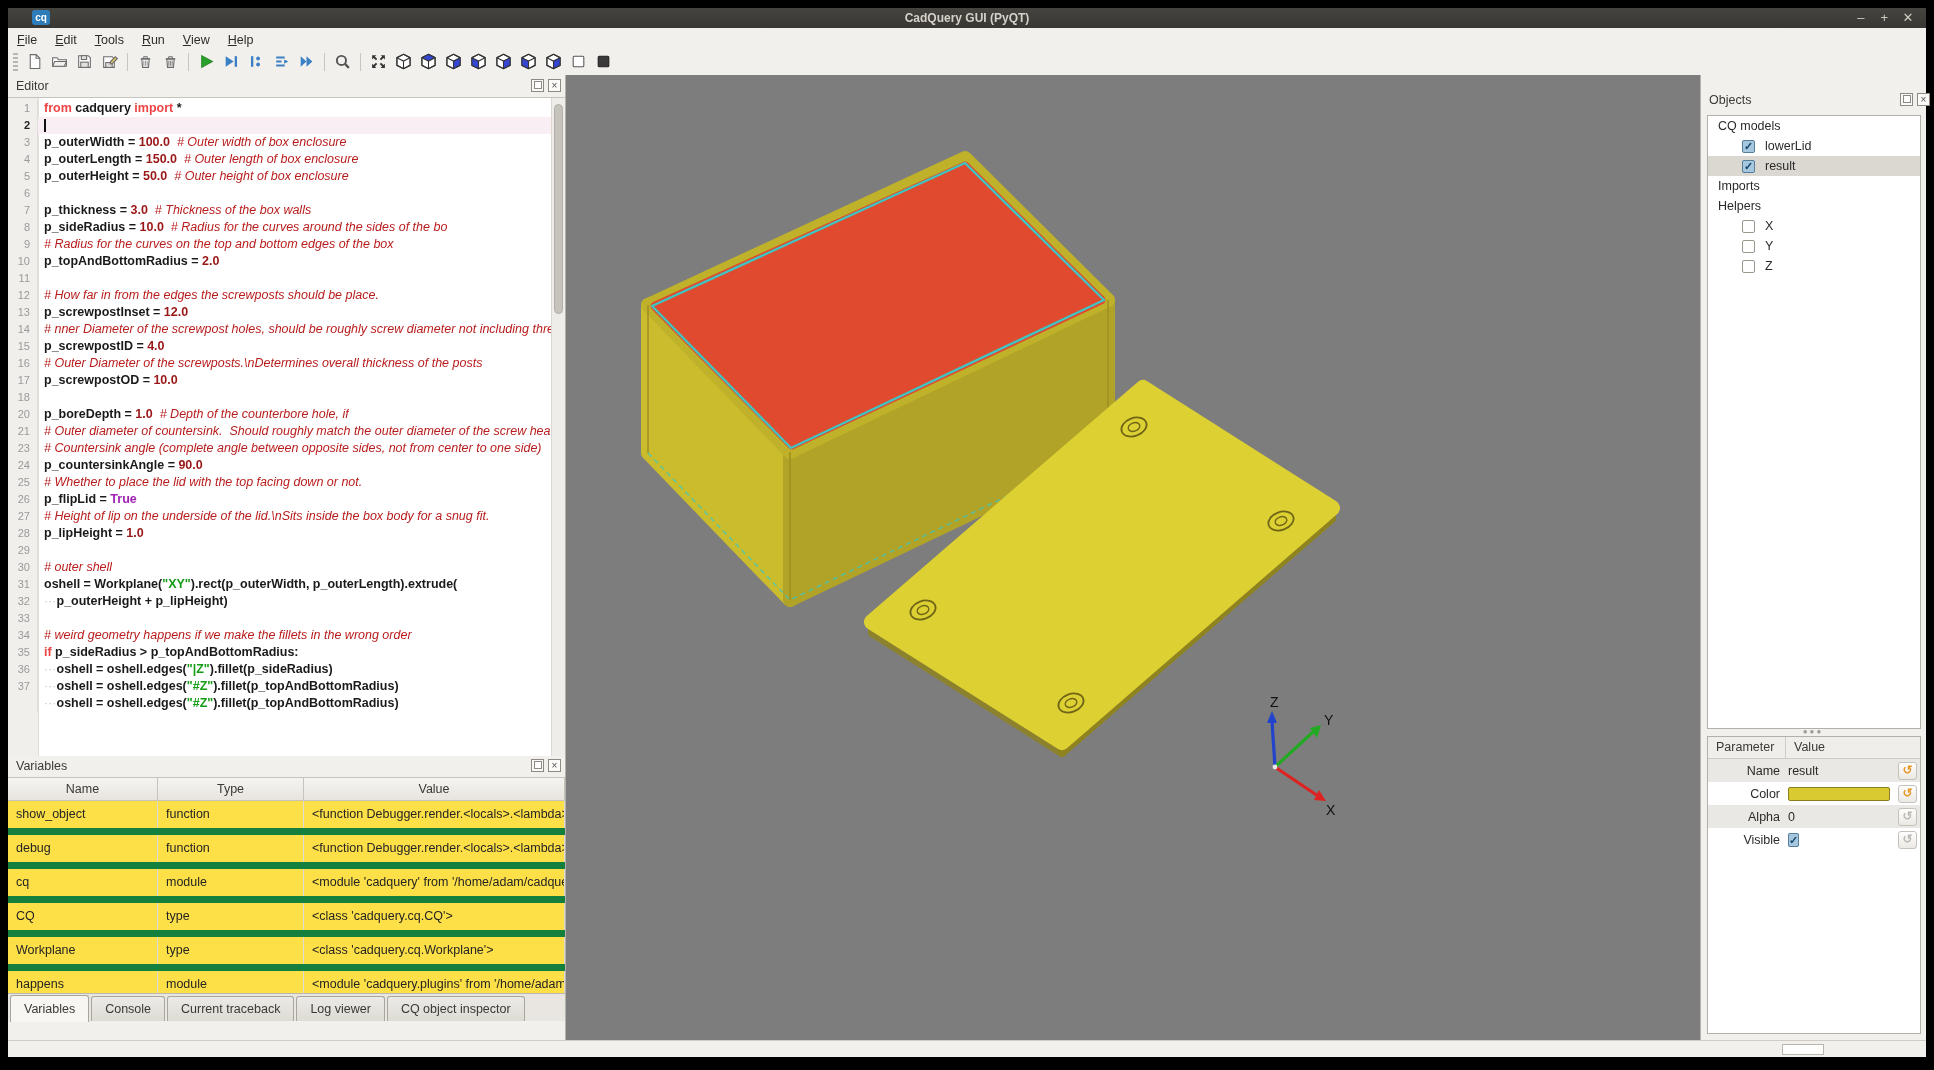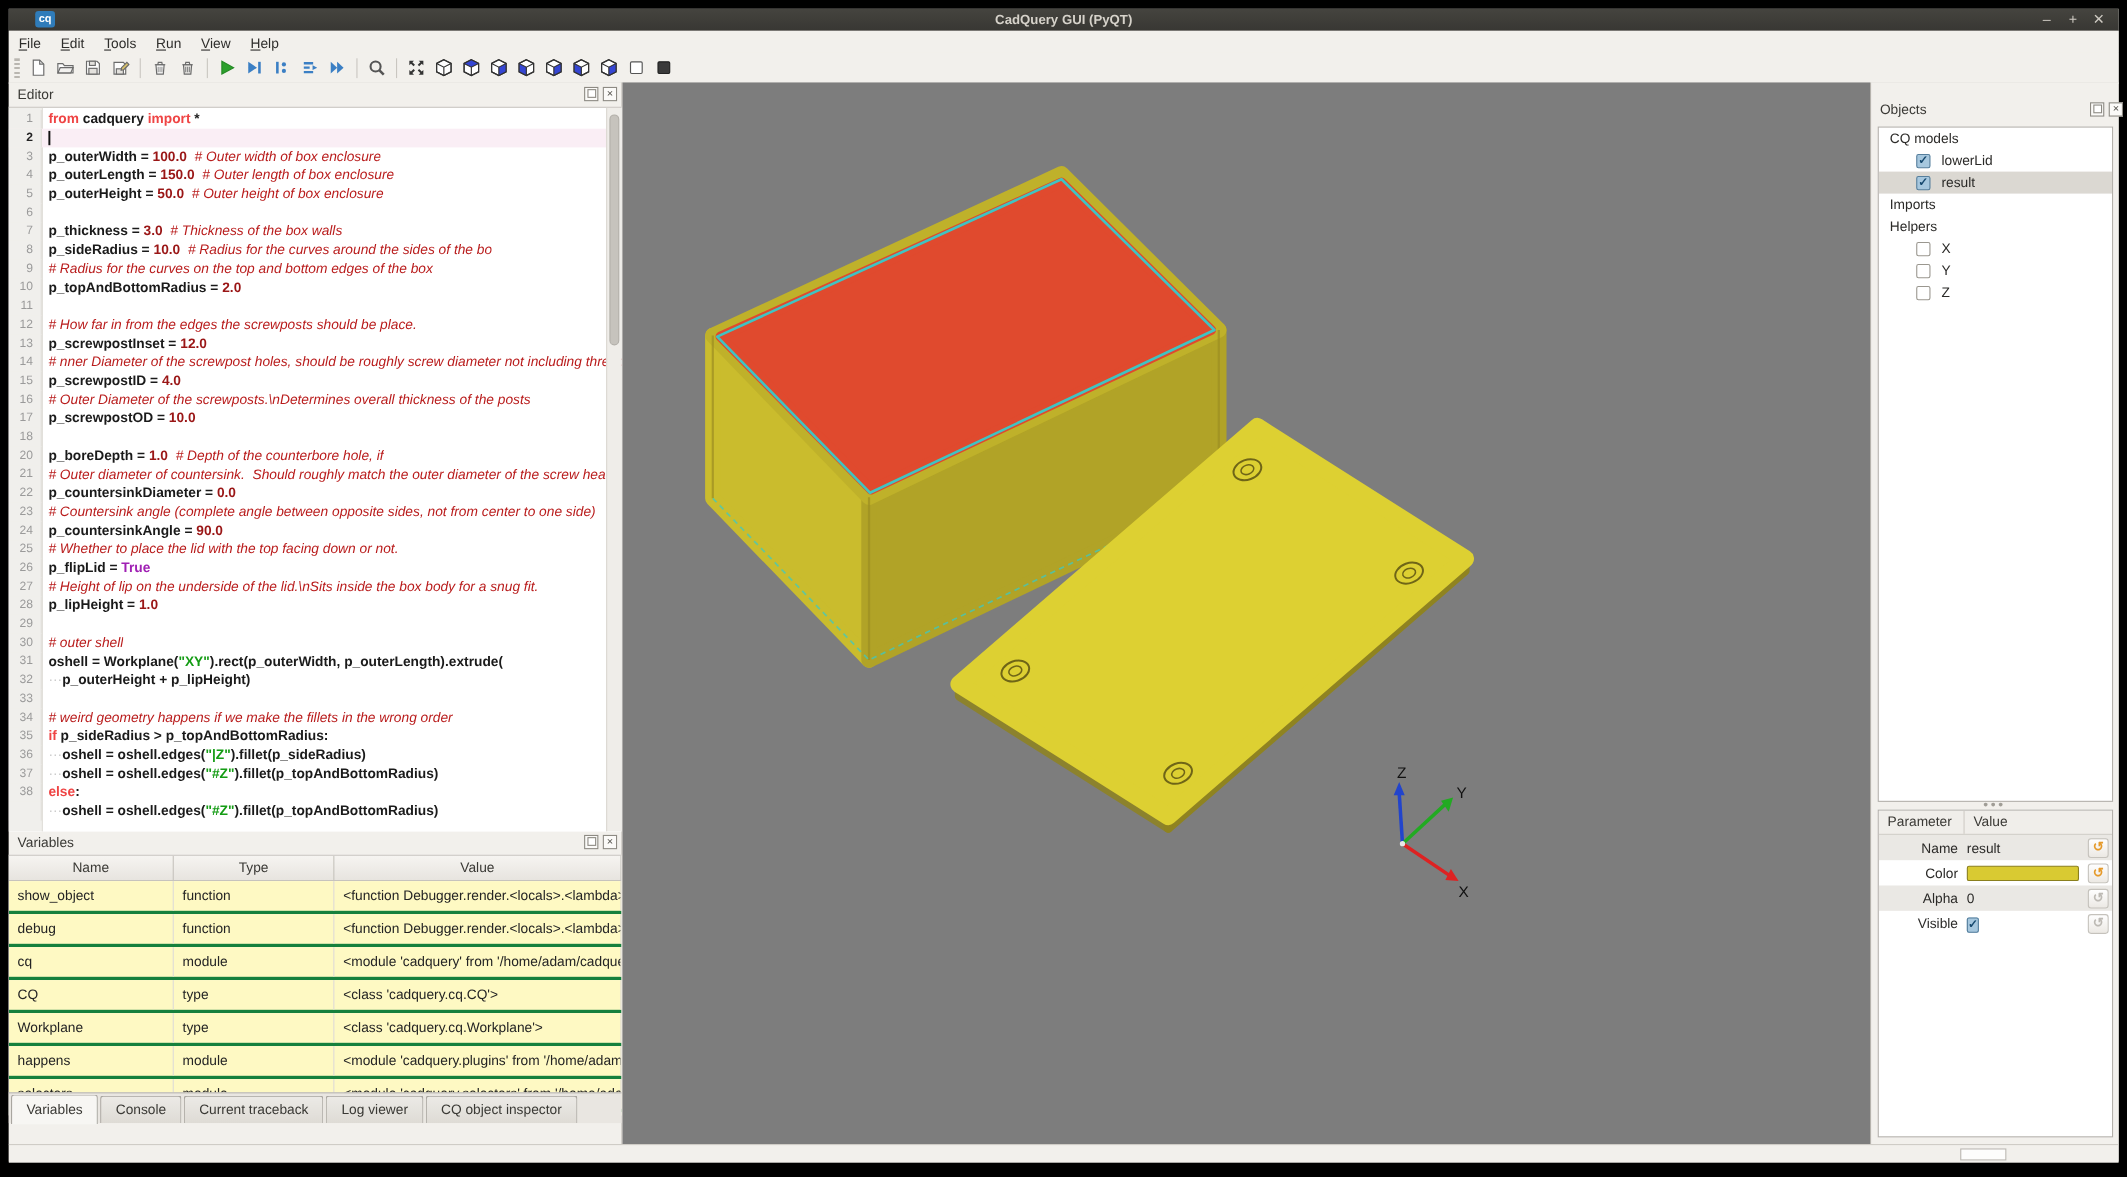--- a/index.html
+++ b/index.html
@@ -51,21 +51,21 @@
   .tok-w{color:#c9c9c9;font-weight:400;}
   .cursor{display:inline-block;width:1.5px;height:13px;background:#111;margin-top:2px;}
   .vscroll{position:absolute;right:0;top:0;width:13px;height:100%;background:#efede9;border-left:1px solid #dbd8d2;}
   .vthumb{position:absolute;left:2px;right:2px;top:6px;height:208px;background:#c6c3bd;border-radius:5px;border:1px solid #b2afa9;}
   
   .vars{position:absolute;left:0;top:680px;width:557px;height:258px;}
   .var-grid{position:absolute;left:0;top:22px;width:557px;height:236px;background:#fff;border-top:1px solid #c6c3bd;overflow:hidden;}
   .var-hrow{display:grid;grid-template-columns:150px 146px 1fr;height:22px;
     background:linear-gradient(#f6f4f1,#e7e4df);border-bottom:1px solid #c6c3bd;}
   .var-hcell{font-size:12.5px;color:#3a3935;text-align:center;line-height:22px;border-right:1px solid #c6c3bd;}
-  .var-row{display:grid;grid-template-columns:150px 146px 1fr;height:27px;border-bottom:3px solid #15803d;background:#fef9c3;}
+  .var-row{display:grid;grid-template-columns:150px 146px 1fr;height:27px;border-bottom:7px solid #15803d;background:#fde047;}
   .var-cell{font-size:12.5px;color:#242424;line-height:26px;padding-left:8px;border-right:1px solid #dedbd6;
     white-space:nowrap;overflow:hidden;}
   
   .tabbar{position:absolute;left:0;top:918px;width:557px;height:27px;background:#e9e6e1;border-top:1px solid #bab7b1;}
   .tab{display:inline-block;font-size:12.5px;color:#3a3935;padding:0 13px;height:24px;line-height:24px;margin-top:2px;
     border:1px solid #a9a6a0;border-bottom:none;background:linear-gradient(#eceae6,#dedbd5);border-radius:3px 3px 0 0;margin-left:2px;}
   .tab.active{background:#f7f6f3;height:26px;margin-top:0;line-height:27px;}
   
   .viewport{position:absolute;left:558px;top:0;width:1134px;height:965px;background:#7d7d7d;}
   .viewport svg{display:block;width:100%;height:100%;}
@@ -299,37 +299,35 @@
             <div class="code-line"><span class="gut">11</span><span class="lt"></span></div>
             <div class="code-line"><span class="gut">12</span><span class="lt"><span class="tok-c"># How far in from the edges the screwposts should be place.</span></span></div>
             <div class="code-line"><span class="gut">13</span><span class="lt"><span class="tok-p">p_screwpostInset = </span><span class="tok-m">12.0</span></span></div>
             <div class="code-line"><span class="gut">14</span><span class="lt"><span class="tok-c"># nner Diameter of the screwpost holes, should be roughly screw diameter not including threads</span></span></div>
             <div class="code-line"><span class="gut">15</span><span class="lt"><span class="tok-p">p_screwpostID = </span><span class="tok-m">4.0</span></span></div>
             <div class="code-line"><span class="gut">16</span><span class="lt"><span class="tok-c"># Outer Diameter of the screwposts.\nDetermines overall thickness of the posts</span></span></div>
             <div class="code-line"><span class="gut">17</span><span class="lt"><span class="tok-p">p_screwpostOD = </span><span class="tok-m">10.0</span></span></div>
             <div class="code-line"><span class="gut">18</span><span class="lt"></span></div>
             <div class="code-line"><span class="gut">20</span><span class="lt"><span class="tok-p">p_boreDepth = </span><span class="tok-m">1.0</span><span class="tok-c">  # Depth of the counterbore hole, if</span></span></div>
             <div class="code-line"><span class="gut">21</span><span class="lt"><span class="tok-c"># Outer diameter of countersink.  Should roughly match the outer diameter of the screw head</span></span></div>
-            <div class="code-line"><span class="gut">22</span><span class="lt"><span class="tok-p">p_countersinkDiameter = </span><span class="tok-m">0.0</span></span></div>
             <div class="code-line"><span class="gut">23</span><span class="lt"><span class="tok-c"># Countersink angle (complete angle between opposite sides, not from center to one side)</span></span></div>
             <div class="code-line"><span class="gut">24</span><span class="lt"><span class="tok-p">p_countersinkAngle = </span><span class="tok-m">90.0</span></span></div>
             <div class="code-line"><span class="gut">25</span><span class="lt"><span class="tok-c"># Whether to place the lid with the top facing down or not.</span></span></div>
             <div class="code-line"><span class="gut">26</span><span class="lt"><span class="tok-p">p_flipLid = </span><span class="tok-b">True</span></span></div>
             <div class="code-line"><span class="gut">27</span><span class="lt"><span class="tok-c"># Height of lip on the underside of the lid.\nSits inside the box body for a snug fit.</span></span></div>
             <div class="code-line"><span class="gut">28</span><span class="lt"><span class="tok-p">p_lipHeight = </span><span class="tok-m">1.0</span></span></div>
             <div class="code-line"><span class="gut">29</span><span class="lt"></span></div>
             <div class="code-line"><span class="gut">30</span><span class="lt"><span class="tok-c"># outer shell</span></span></div>
             <div class="code-line"><span class="gut">31</span><span class="lt"><span class="tok-p">oshell = Workplane(</span><span class="tok-s">"XY"</span><span class="tok-p">).rect(p_outerWidth, p_outerLength).extrude(</span></span></div>
             <div class="code-line"><span class="gut">32</span><span class="lt"><span class="tok-w">···</span><span class="tok-p">p_outerHeight + p_lipHeight)</span></span></div>
             <div class="code-line"><span class="gut">33</span><span class="lt"></span></div>
             <div class="code-line"><span class="gut">34</span><span class="lt"><span class="tok-c"># weird geometry happens if we make the fillets in the wrong order</span></span></div>
             <div class="code-line"><span class="gut">35</span><span class="lt"><span class="tok-k">if</span><span class="tok-p"> p_sideRadius &gt; p_topAndBottomRadius:</span></span></div>
             <div class="code-line"><span class="gut">36</span><span class="lt"><span class="tok-w">···</span><span class="tok-p">oshell = oshell.edges(</span><span class="tok-s">"|Z"</span><span class="tok-p">).fillet(p_sideRadius)</span></span></div>
             <div class="code-line"><span class="gut">37</span><span class="lt"><span class="tok-w">···</span><span class="tok-p">oshell = oshell.edges(</span><span class="tok-s">"#Z"</span><span class="tok-p">).fillet(p_topAndBottomRadius)</span></span></div>
-            <div class="code-line"><span class="gut">38</span><span class="lt"><span class="tok-k">else</span><span class="tok-p">:</span></span></div>
             <div class="code-line"><span class="gut"></span><span class="lt"><span class="tok-w">···</span><span class="tok-p">oshell = oshell.edges(</span><span class="tok-s">"#Z"</span><span class="tok-p">).fillet(p_topAndBottomRadius)</span></span></div>
           </div>
         <div class="vscroll">
           <div class="vthumb"></div>
         </div>
       </div>
 
       <div class="vars">
         <div class="panel-head">
           <span>Variables</span>

